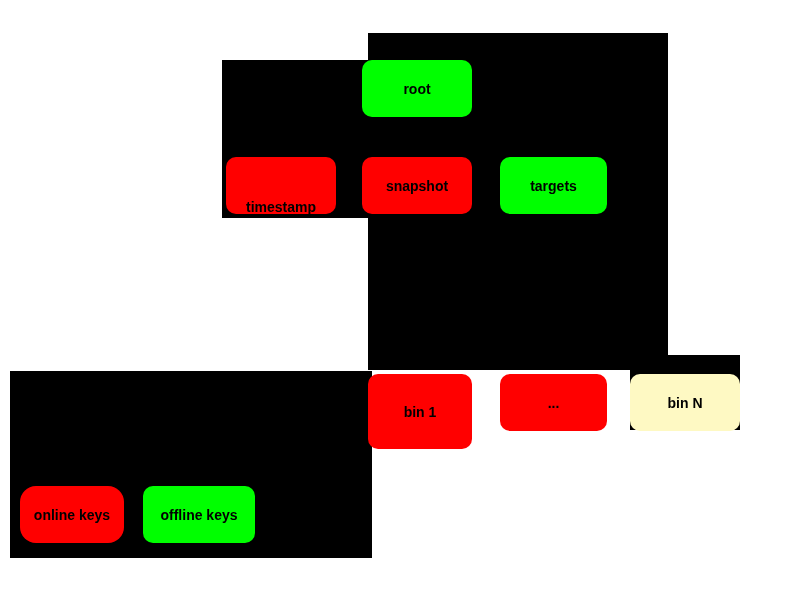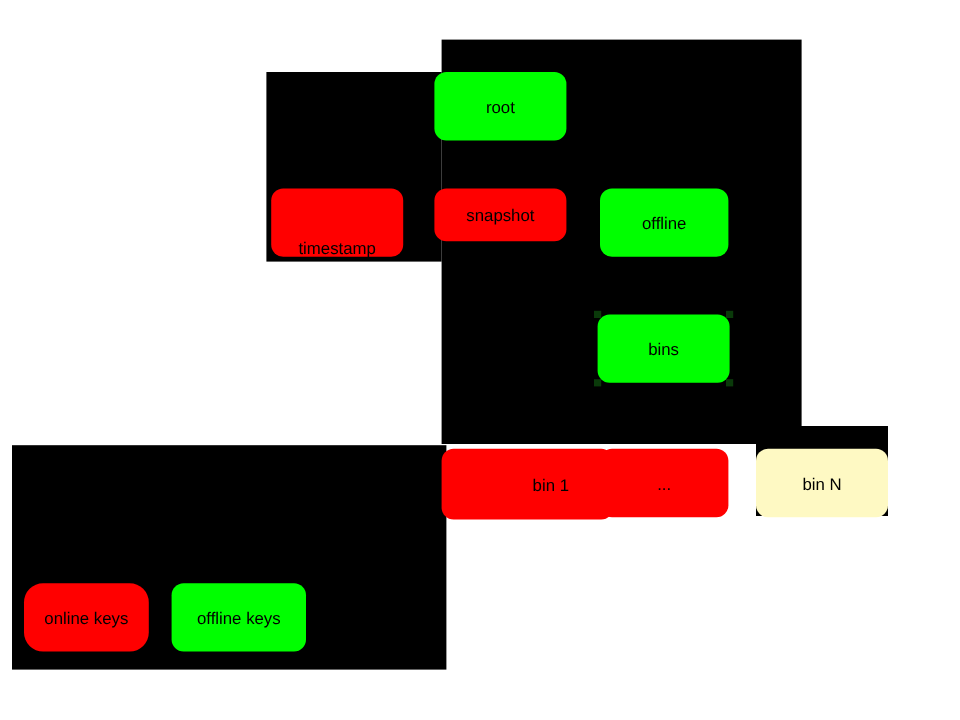--- a/index.html
+++ b/index.html
@@ -23,20 +23,21 @@
     position: absolute;
     border-radius: 10px;
     display: flex;
     align-items: center;
     justify-content: center;
     color: #000000;
     font-size: 14px;
     font-family: "Liberation Sans", sans-serif;
     line-height: 1;
     white-space: nowrap;
+    font-weight: bold;
   }
 
   
   .selected .handle {
     position: absolute;
     width: 6px;
     height: 6px;
     background: #0a3a0a;
   }
   .selected .h-tl { left: -3px;  top: -3px; }
@@ -53,34 +54,27 @@
   <div class="region" style="left: 368px; top: 33px; width: 300px; height: 337px; background: rgb(0, 0, 0);"></div>
   <div class="region" style="left: 630px; top: 355px; width: 110px; height: 75px; background: rgb(0, 0, 0);"></div>
   <div class="region" style="left: 10px; top: 371px; width: 362px; height: 187px; background: rgb(0, 0, 0);"></div>
 
   <div class="node" style="left: 362px; top: 60px; width: 110px; height: 57px; background: rgb(0, 255, 0); color: rgb(0, 0, 0);">
     <span>root</span>
   </div>
   <div class="node" style="left: 226px; top: 157px; width: 110px; height: 57px; background: rgb(255, 0, 0); color: rgb(0, 0, 0); align-items: flex-end;">
     <span>timestamp</span>
   </div>
-  <div class="node" style="left: 362px; top: 157px; width: 110px; height: 44px; background: rgb(255, 0, 0); color: rgb(0, 0, 0);">
+  <div class="node" style="left: 362px; top: 157px; width: 110px; height: 57px; background: rgb(255, 0, 0); color: rgb(0, 0, 0);">
     <span>snapshot</span>
   </div>
   <div class="node" style="left: 500px; top: 157px; width: 107px; height: 57px; background: rgb(0, 255, 0); color: rgb(0, 0, 0);">
-    <span>offline</span>
+    <span>targets</span>
   </div>
-  <div class="node selected" style="left: 498px; top: 262px; width: 110px; height: 57px; background: rgb(0, 255, 0); color: rgb(0, 0, 0);">
-    <span>bins</span>
-  <span class="handle h-tl"></span>
-      <span class="handle h-tr"></span>
-      <span class="handle h-bl"></span>
-      <span class="handle h-br"></span>
-    </div>
-  <div class="node" style="left: 368px; top: 374px; width: 104px; height: 59px; background: rgb(255, 0, 0); color: rgb(0, 0, 0); padding-left: 39px;">
+  <div class="node" style="left: 368px; top: 374px; width: 104px; height: 75px; background: rgb(255, 0, 0); color: rgb(0, 0, 0);">
     <span>bin 1</span>
   </div>
   <div class="node" style="left: 500px; top: 374px; width: 107px; height: 57px; background: rgb(255, 0, 0); color: rgb(0, 0, 0);">
     <span>...</span>
   </div>
   <div class="node" style="left: 630px; top: 374px; width: 110px; height: 57px; background: #fef9c3; color: rgb(0, 0, 0);">
     <span>bin N</span>
   </div>
   <div class="node" style="left: 20px; top: 486px; width: 104px; height: 57px; background: rgb(255, 0, 0); color: rgb(0, 0, 0); border-radius: 16px;">
     <span>online keys</span>

